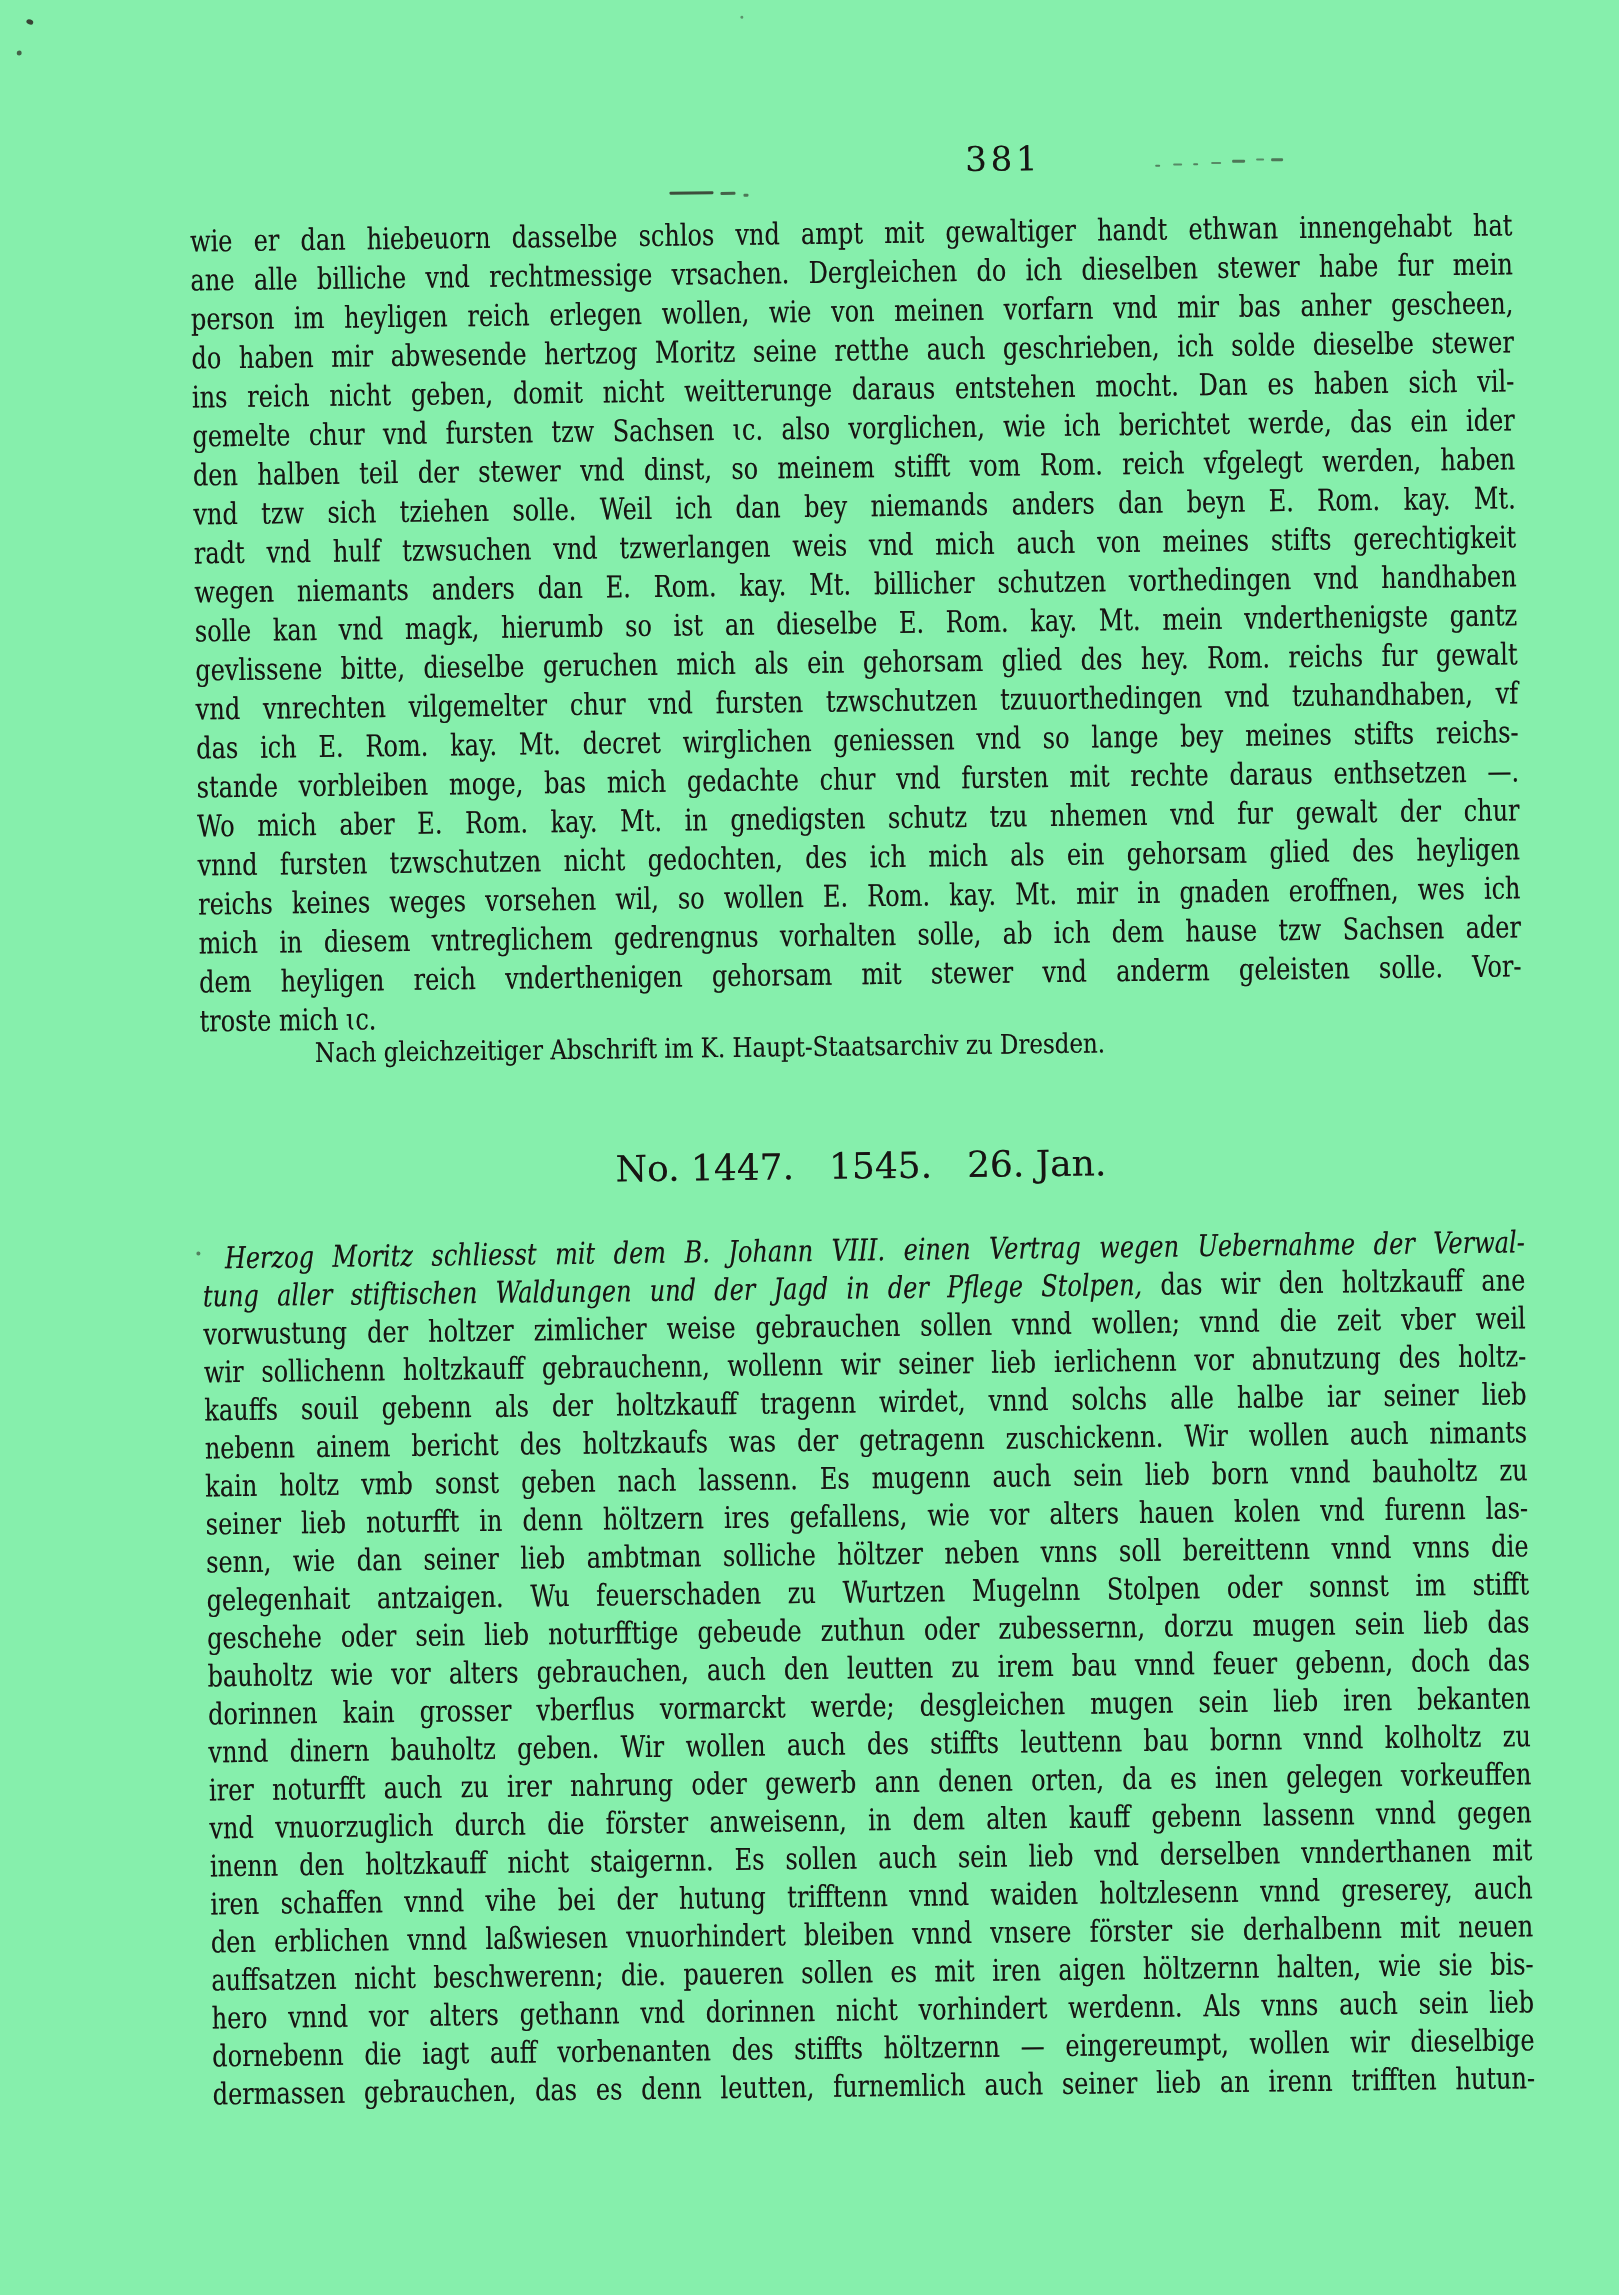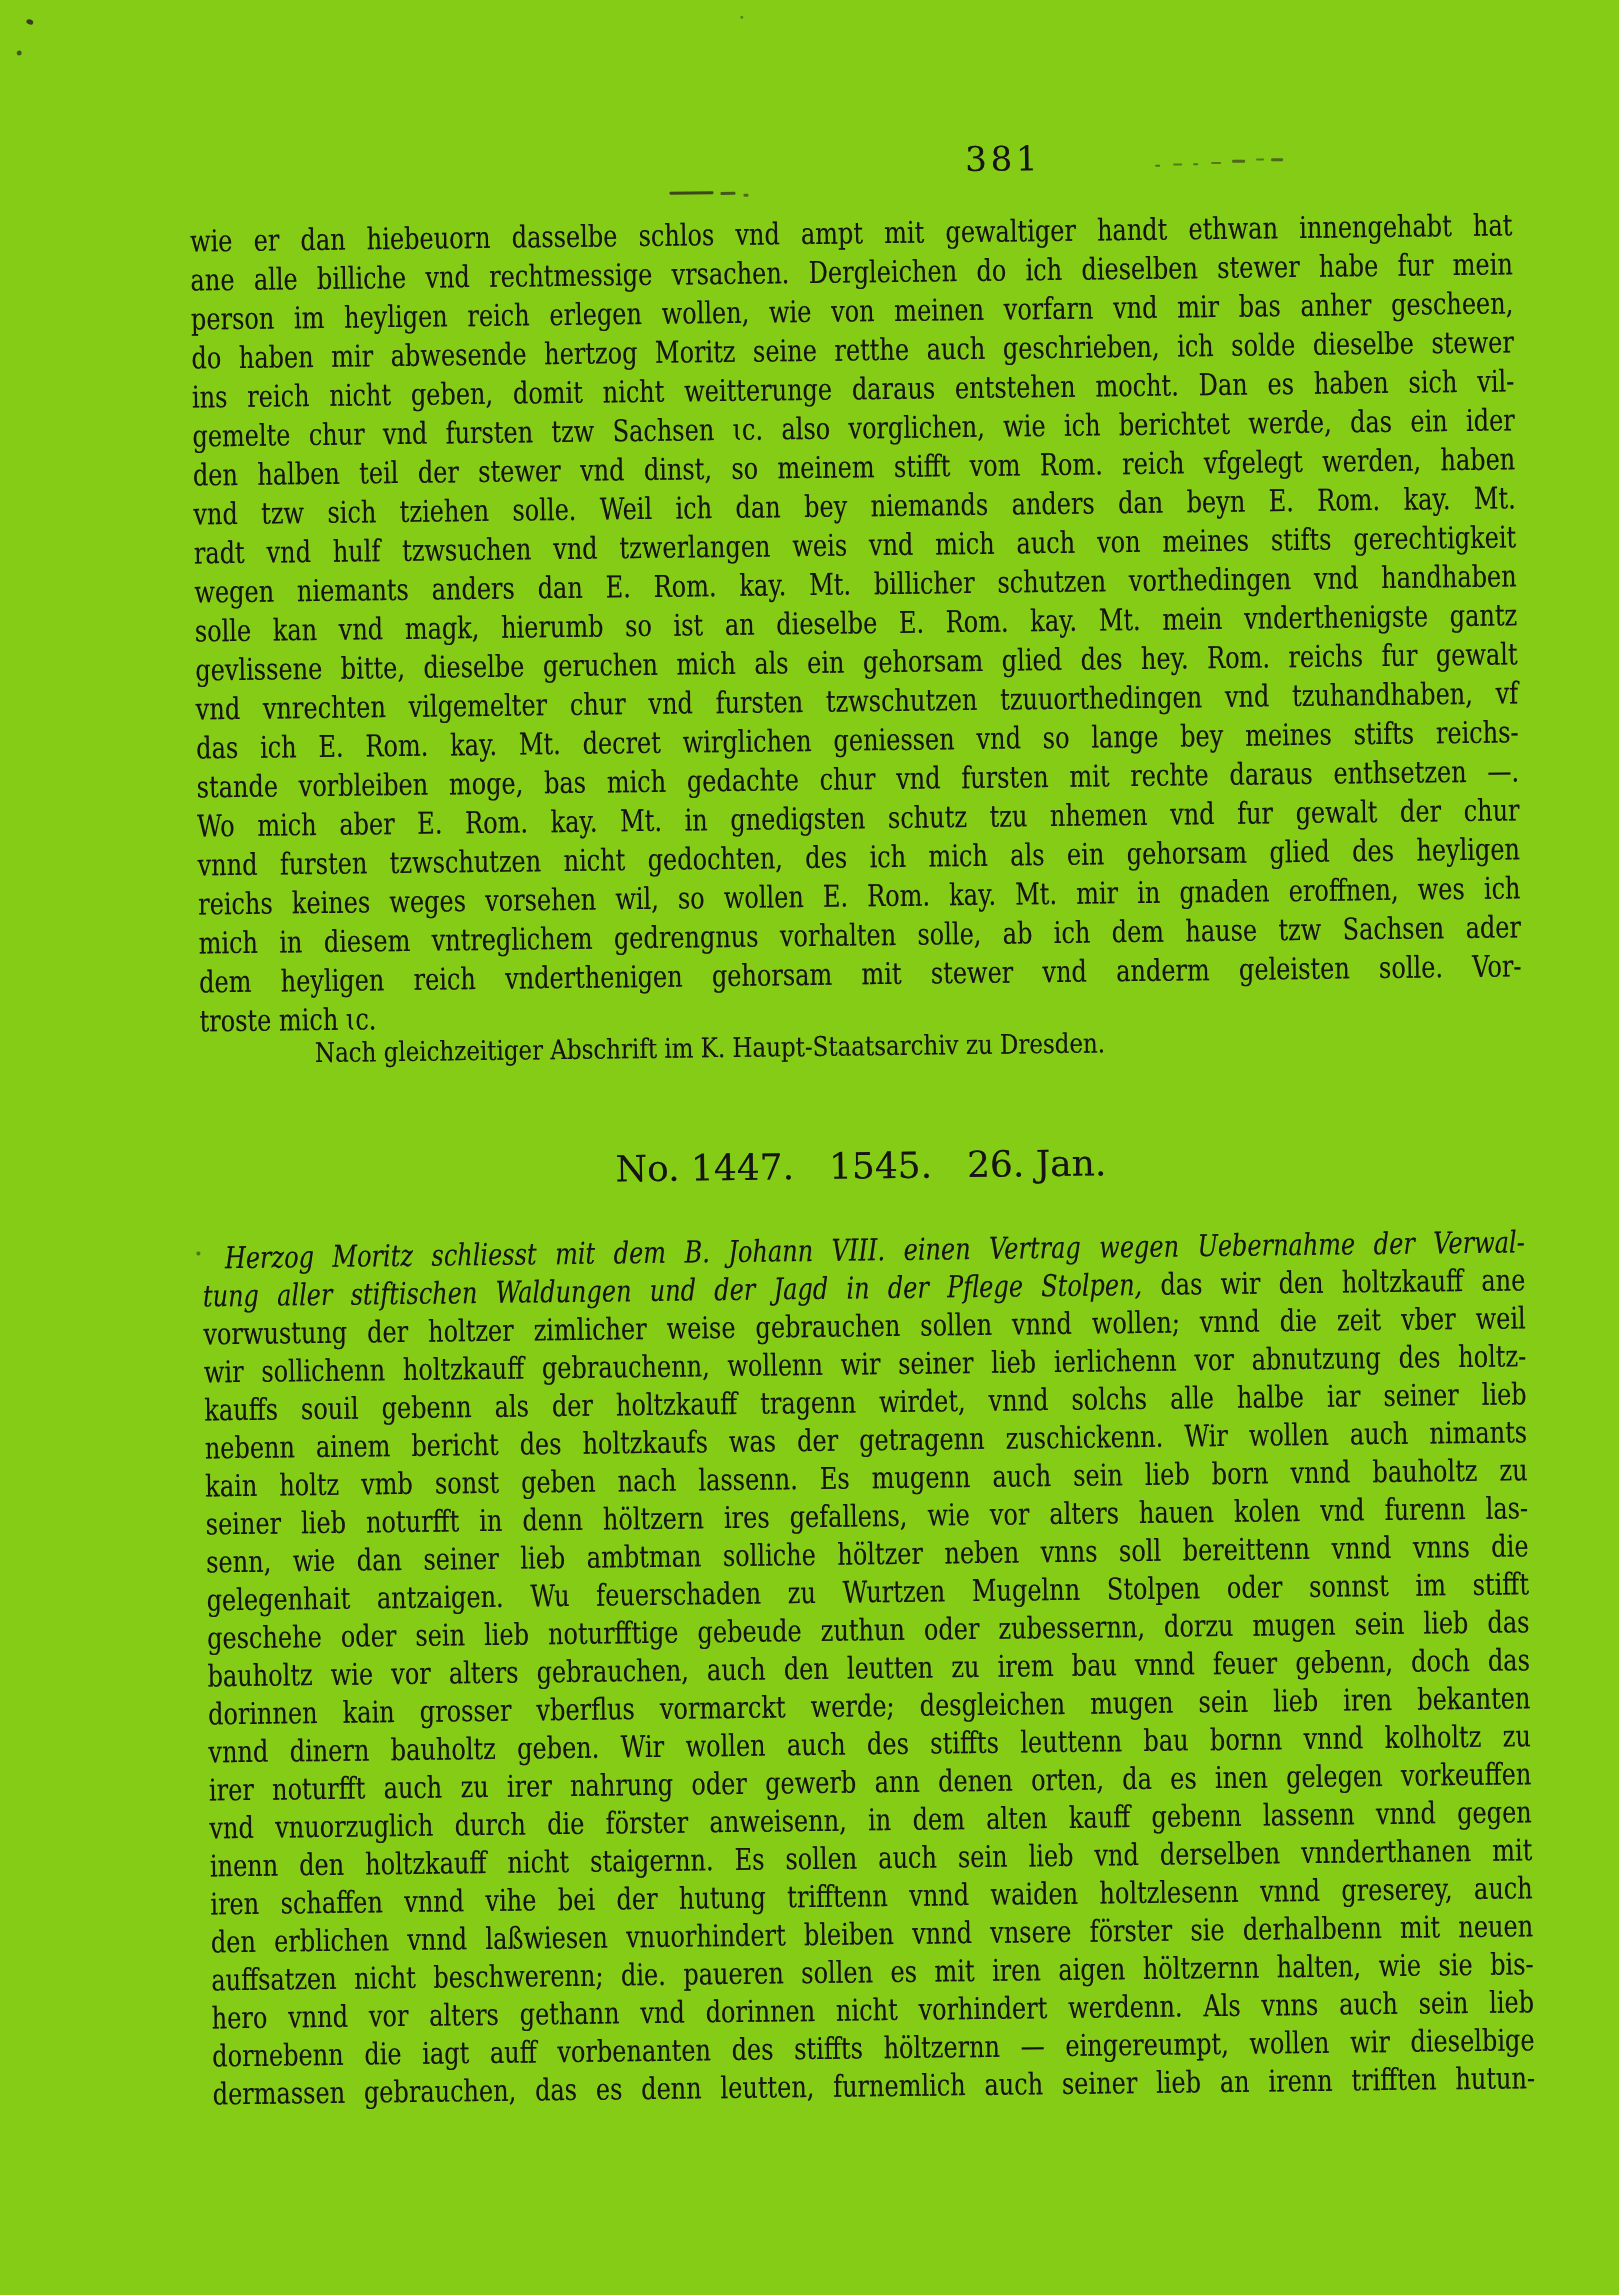--- a/index.html
+++ b/index.html
@@ -1,19 +1,19 @@
 <!DOCTYPE html>
 <html style="font-size:8.7px"><head>
 <meta charset="utf-8">
 <style>
   html,body{margin:0;padding:0;background:#777;}
   .page{
     position:relative;
     width:1620px;height:2295px;
-    background:#84cc16;
+    background:#86efac;
     overflow:hidden;
     font-family:"DejaVu Serif", serif;
     color:#171513;
   }
   .warp{
     position:absolute;inset:0;
     transform:rotate(-0.7deg);
     transform-origin:811px 1136px;
   }
   .ink{ text-shadow:0.2px 0 0.3px rgba(20,16,10,0.45); }

